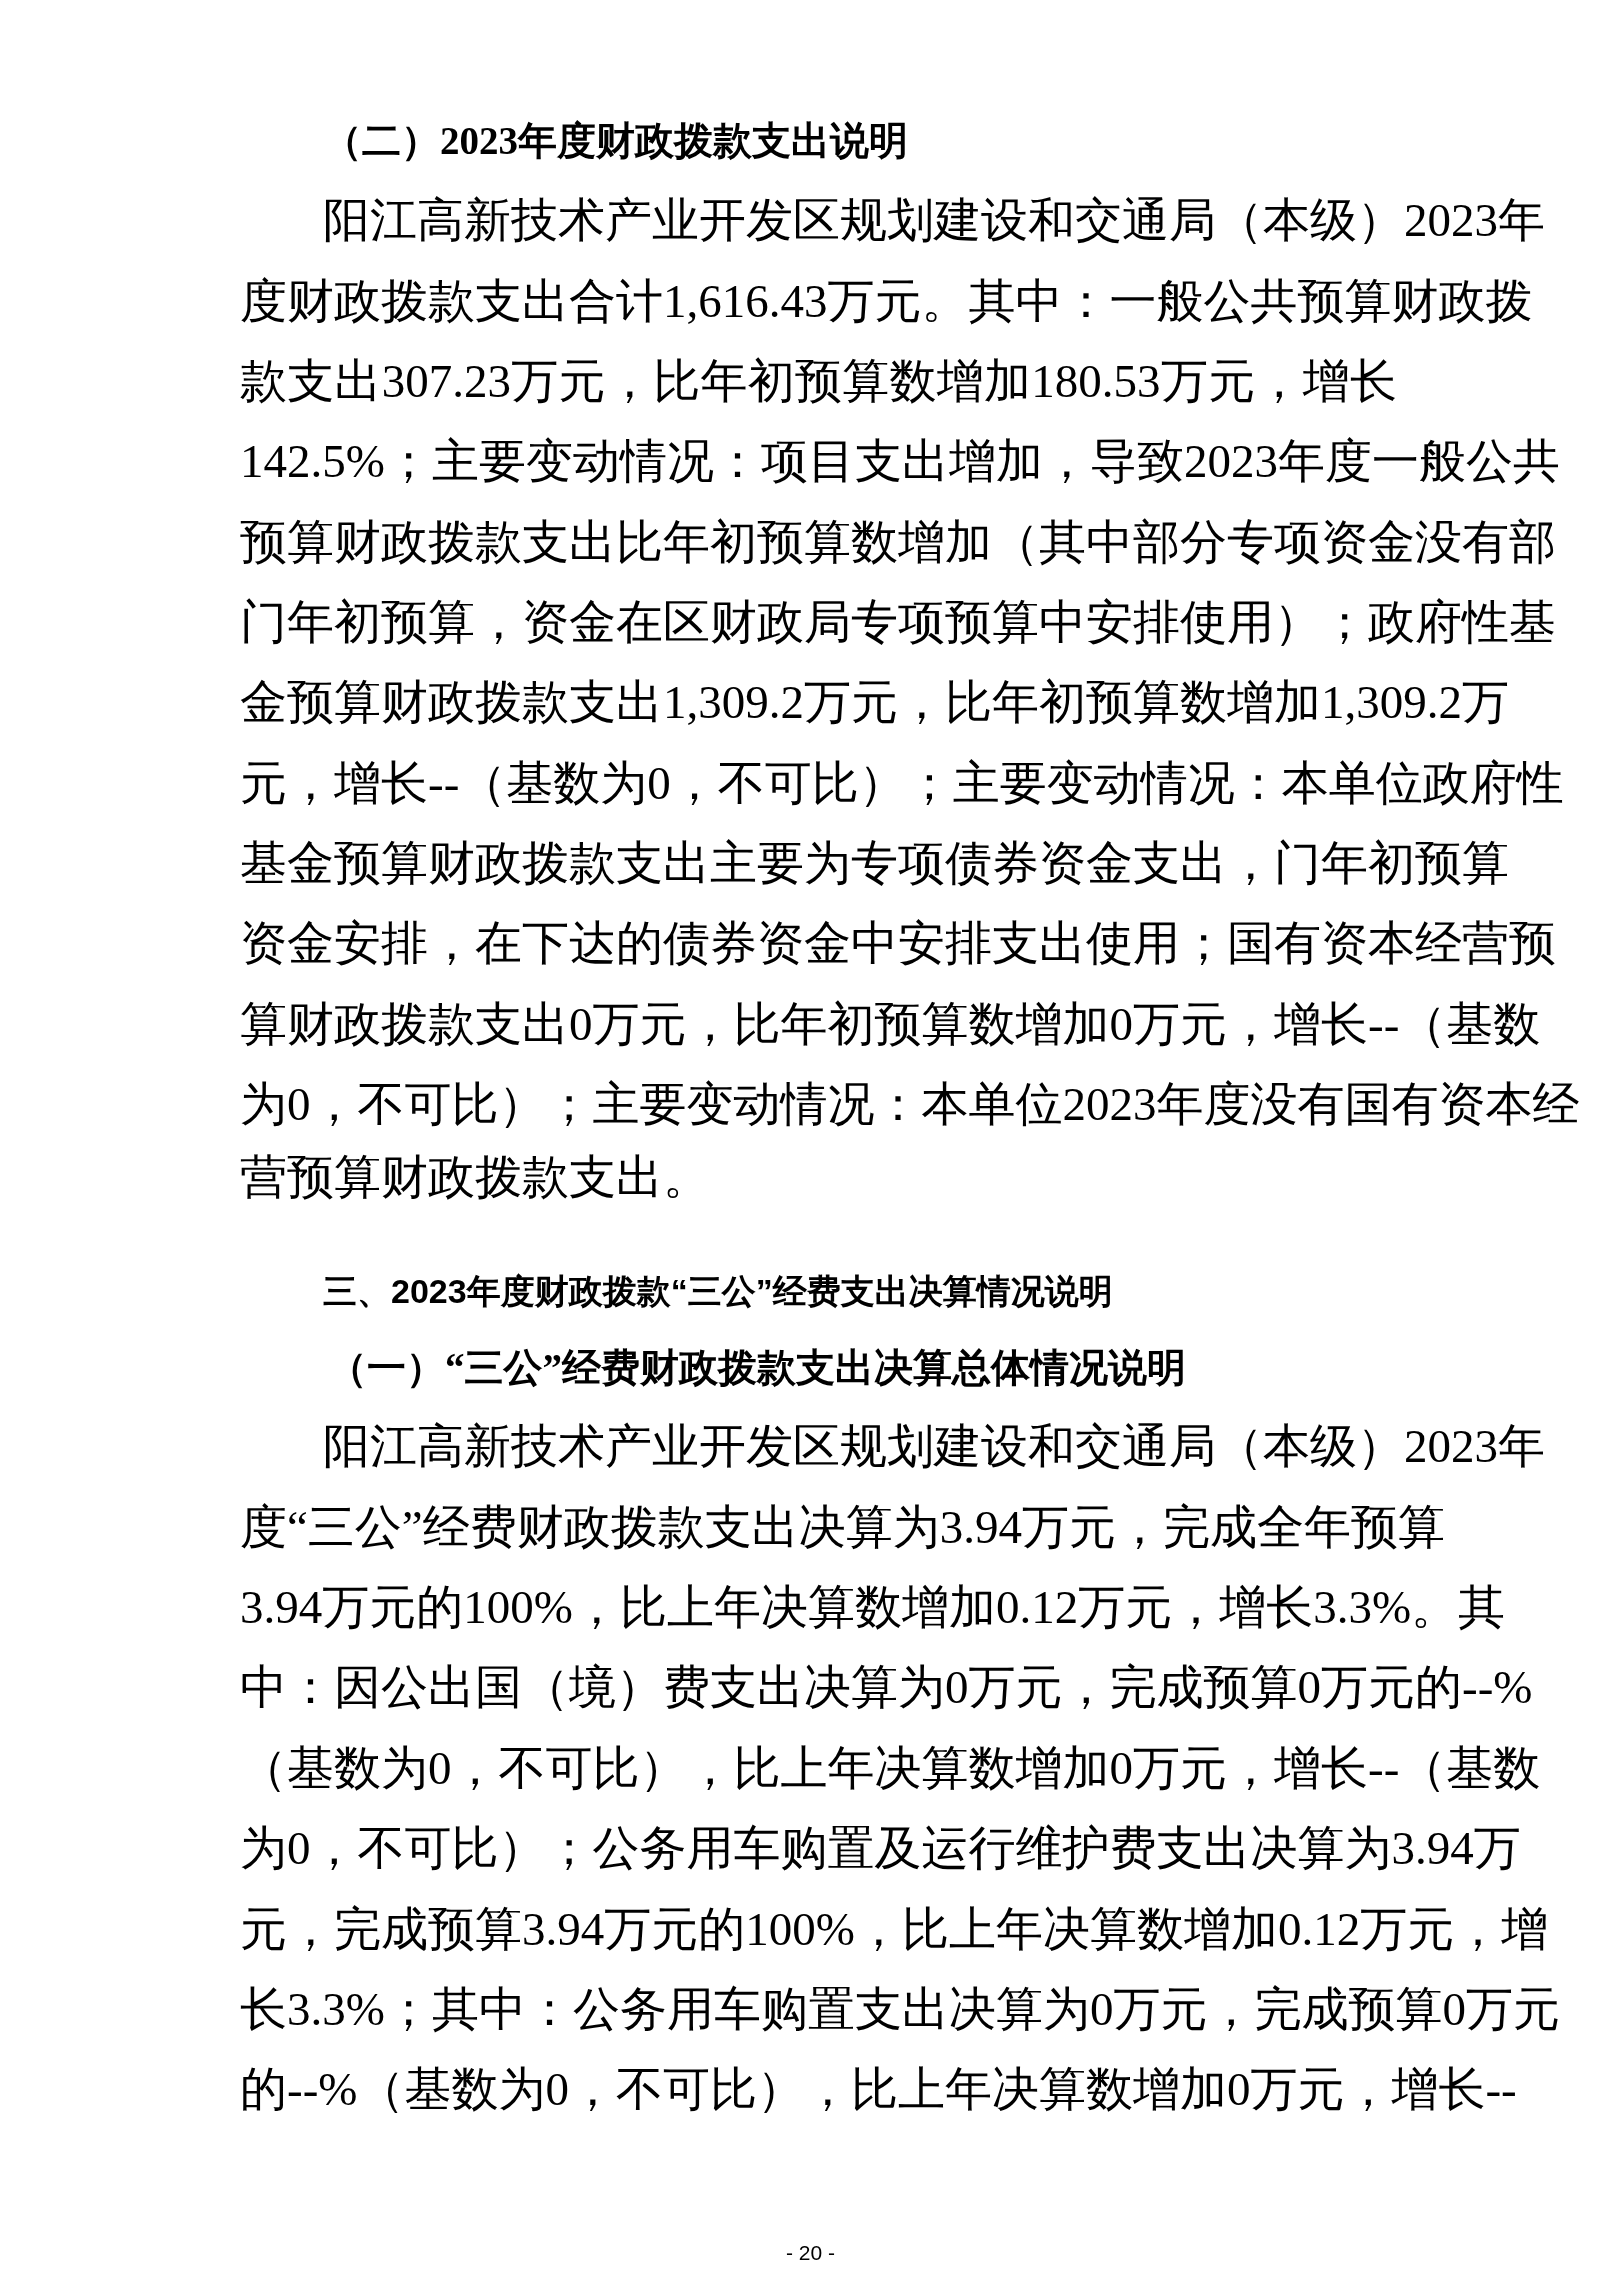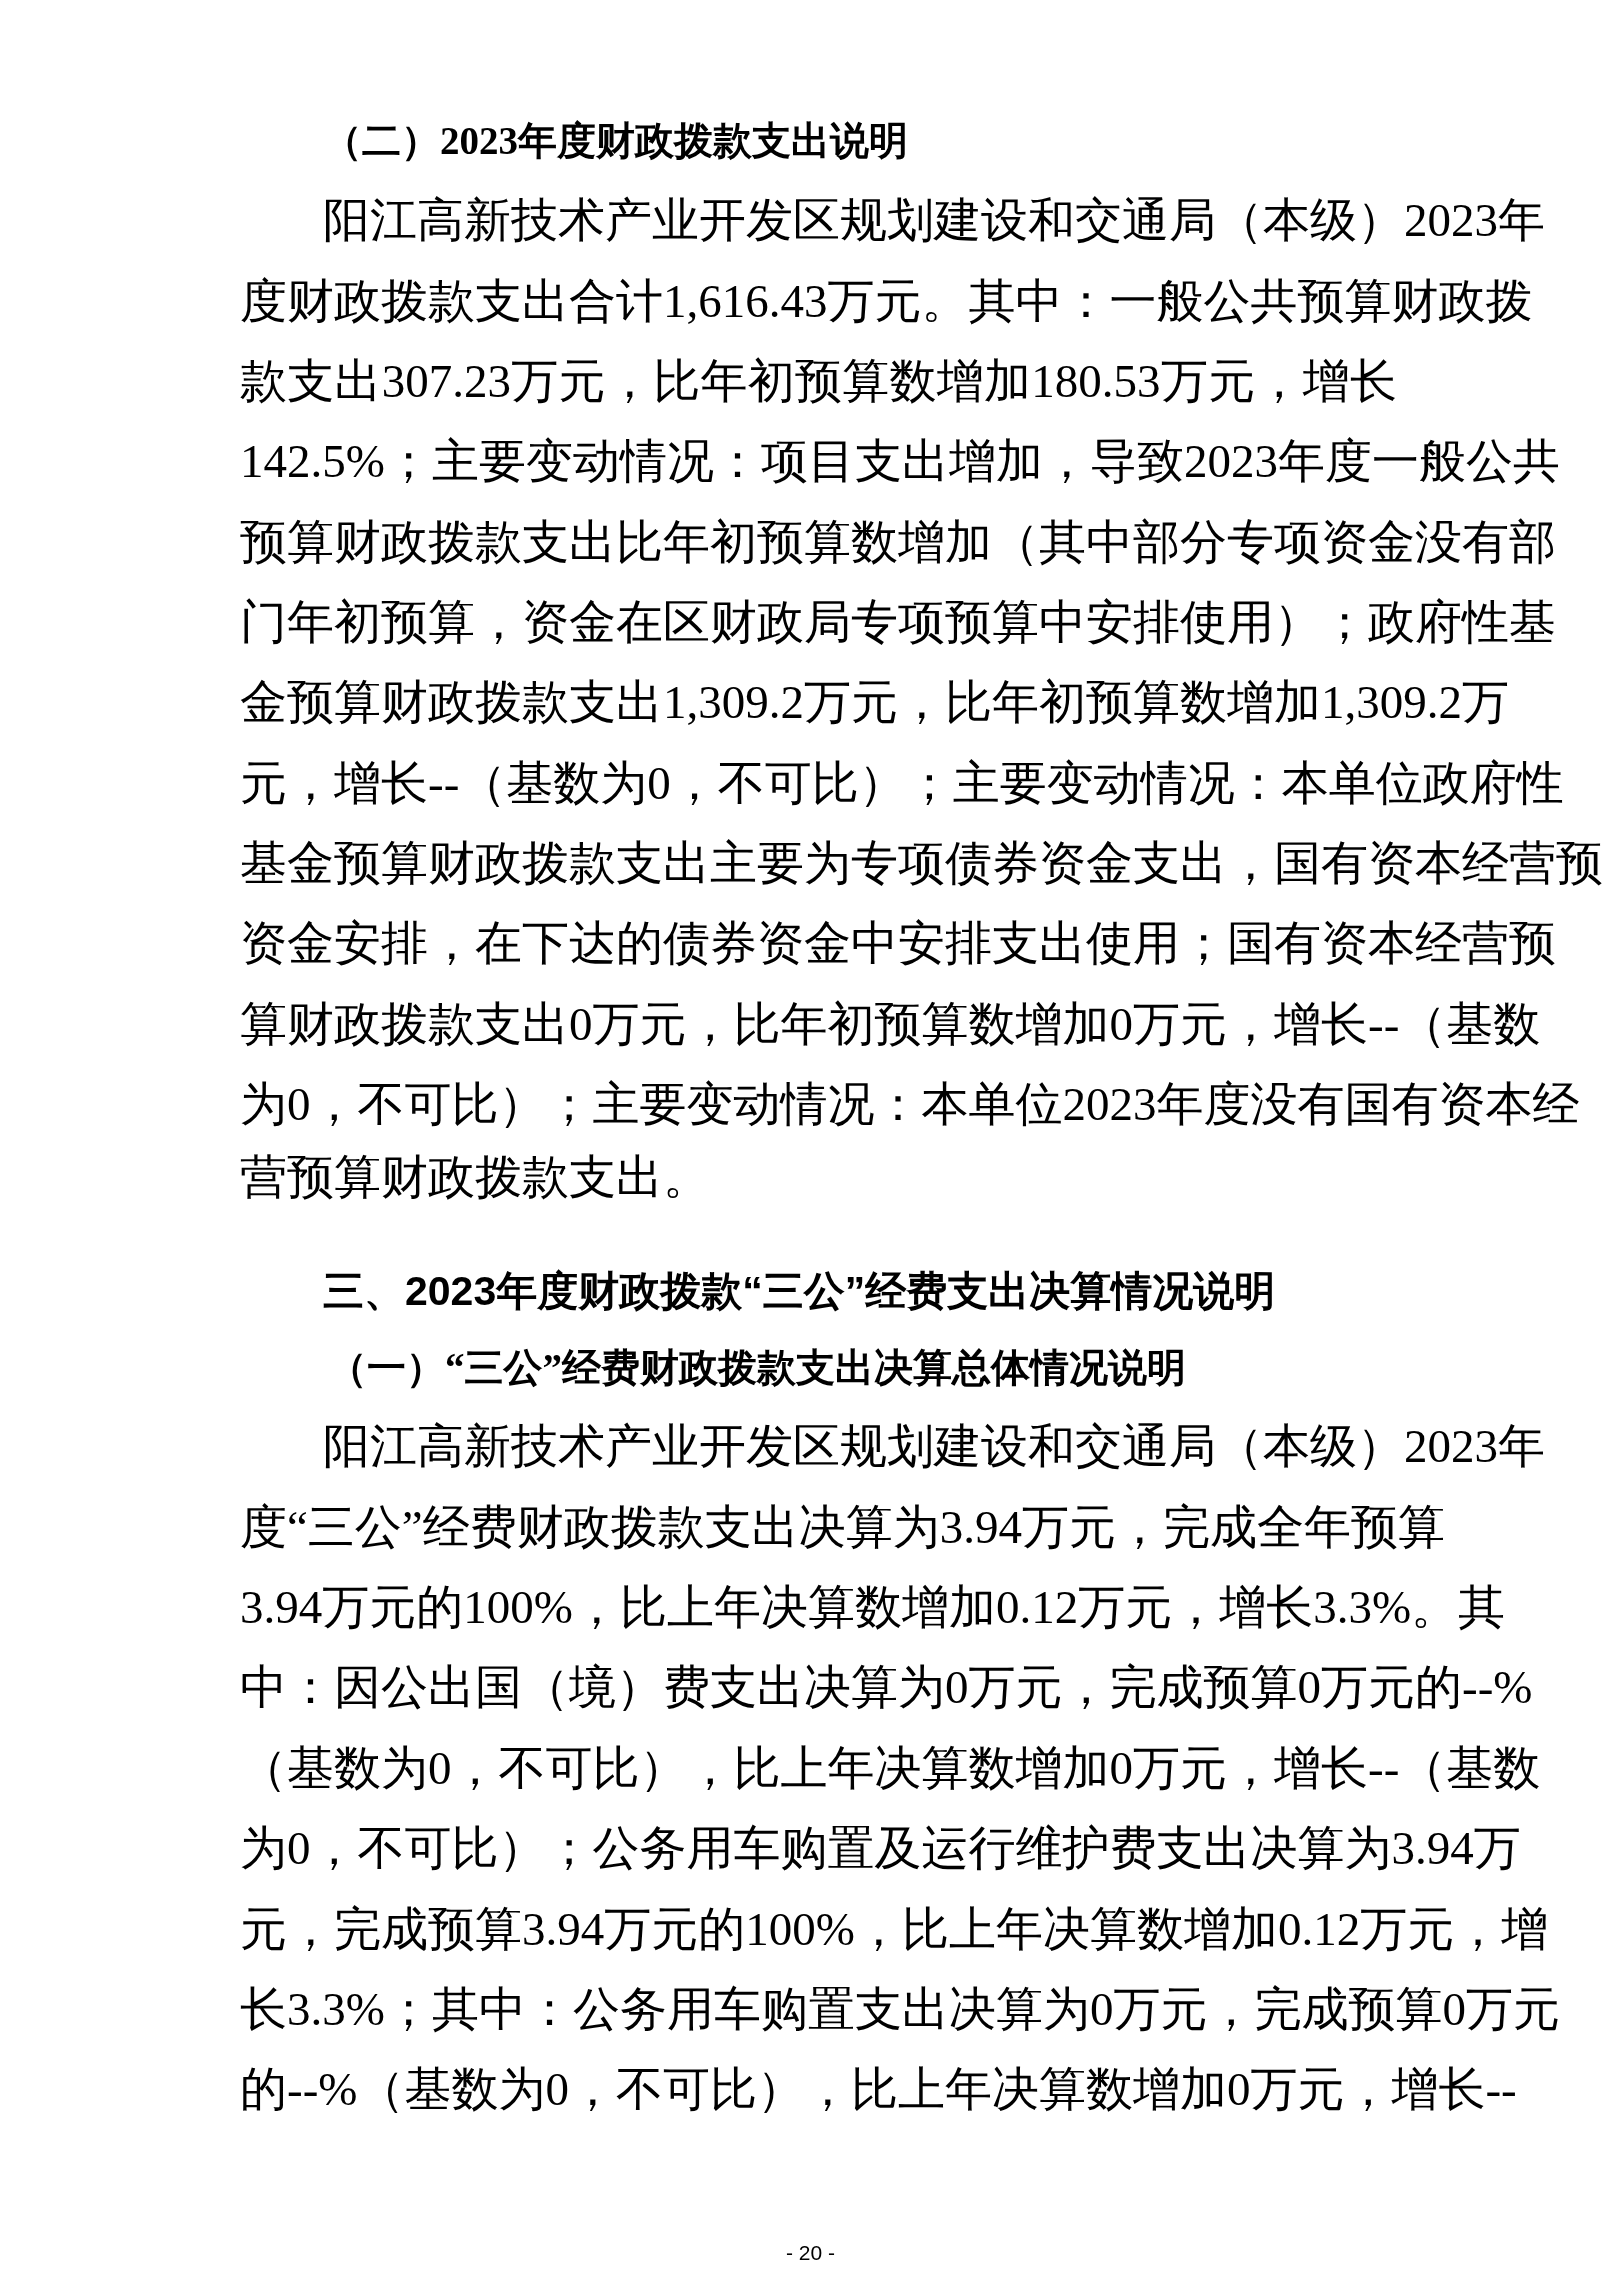--- a/index.html
+++ b/index.html
@@ -11,40 +11,40 @@
       font-size: 47px; line-height: 59px; white-space: nowrap;
       text-align: justify; text-align-last: justify;
     }
     .line.last { text-align-last: left; }
     .line.indent { left: 323px; width: 1073px; }
     .h-sub { position: absolute; left: 323px; height: 59px;
       font-family: "Liberation Serif", "DejaVu Serif", serif; font-weight: bold;
       font-size: 39px; line-height: 59px; white-space: nowrap; }
     .h-sec { position: absolute; left: 323px; height: 59px;
       font-family: "Liberation Sans", "DejaVu Sans", sans-serif; font-weight: bold;
-      font-size: 41px; line-height: 59px; white-space: nowrap; text-align: right; }
+      font-size: 34px; line-height: 59px; white-space: nowrap; text-align: right; }
     .page-num { position: absolute; left: 0; width: 1621px; top: 2233px; text-align: center;
       font-family: "Liberation Sans", "DejaVu Sans", sans-serif; font-size: 21px; line-height: 39px; }
   </style>
 </head>
 <body>
 
 <div class="page">
 
   <div class="h-sub" style="top:111px;">（二）2023年度财政拨款支出说明</div>
 
   <div class="line indent" style="top:191px;">阳江高新技术产业开发区规划建设和交通局（本级）2023年</div>
   <div class="line" style="top:272px;">度财政拨款支出合计1,616.43万元。其中：一般公共预算财政拨</div>
   <div class="line" style="top:352px;">款支出307.23万元，比年初预算数增加180.53万元，增长</div>
   <div class="line" style="top:432px;">142.5%；主要变动情况：项目支出增加，导致2023年度一般公共</div>
   <div class="line" style="top:513px;">预算财政拨款支出比年初预算数增加（其中部分专项资金没有部</div>
   <div class="line" style="top:593px;">门年初预算，资金在区财政局专项预算中安排使用）；政府性基</div>
   <div class="line" style="top:673px;">金预算财政拨款支出1,309.2万元，比年初预算数增加1,309.2万</div>
   <div class="line" style="top:754px;">元，增长--（基数为0，不可比）；主要变动情况：本单位政府性</div>
-  <div class="line" style="top:834px;">基金预算财政拨款支出主要为专项债券资金支出，国有资本经营预</div>
+  <div class="line" style="top:834px;">基金预算财政拨款支出主要为专项债券资金支出，门年初预算</div>
   <div class="line" style="top:914px;">资金安排，在下达的债券资金中安排支出使用；国有资本经营预</div>
   <div class="line" style="top:995px;">算财政拨款支出0万元，比年初预算数增加0万元，增长--（基数</div>
   <div class="line" style="top:1075px;">为0，不可比）；主要变动情况：本单位2023年度没有国有资本经</div>
   <div class="line last" style="top:1148px;">营预算财政拨款支出。</div>
 
   <div class="h-sec" style="top:1262px;">三、2023年度财政拨款“三公”经费支出决算情况说明</div>
   <div class="h-sub" style="top:1338px; left:328px;">（一）“三公”经费财政拨款支出决算总体情况说明</div>
 
   <div class="line indent" style="top:1417px;">阳江高新技术产业开发区规划建设和交通局（本级）2023年</div>
   <div class="line" style="top:1498px;">度“三公”经费财政拨款支出决算为3.94万元，完成全年预算</div>

